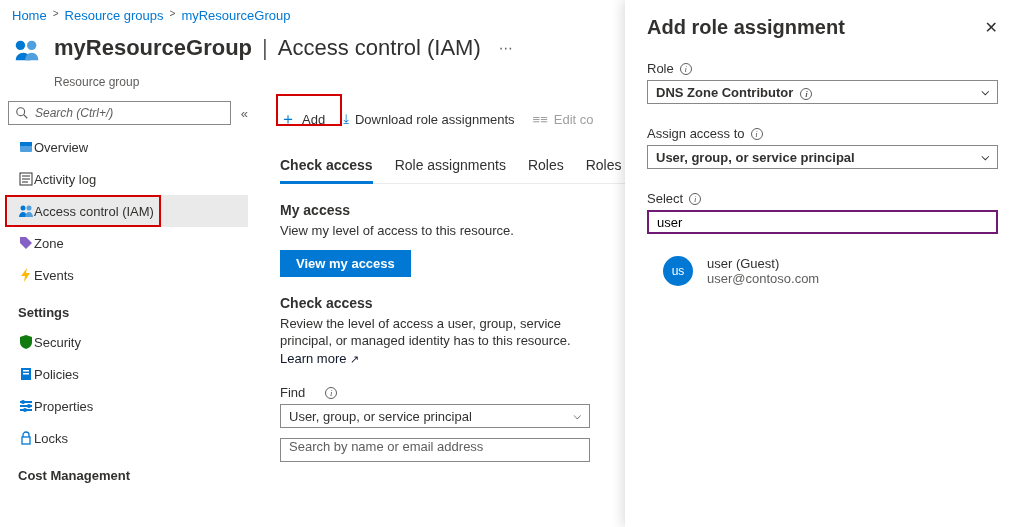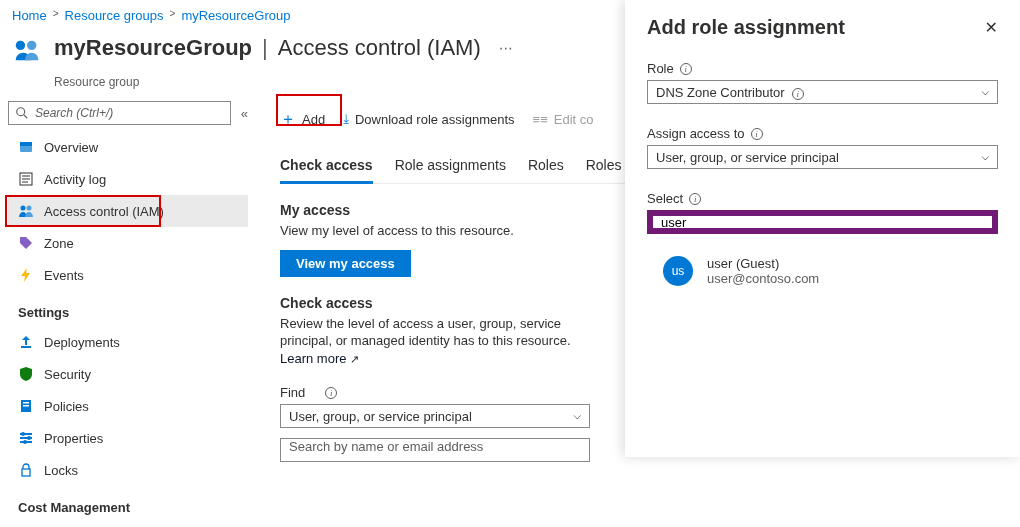--- a/index.html
+++ b/index.html
@@ -14,21 +14,21 @@
   .title-sep { color: #605e5c; font-size: 22px; font-weight: 300; padding: 0 2px;}
   .title2 { font-size: 22px; font-weight: 400; }
   .more { color: #605e5c; padding-left: 10px; font-size: 14px; }
   .subtitle { font-size: 12px; color: #605e5c; margin-top: 14px; }
   .body-row { display: flex; }
   .sidebar { width: 256px; padding: 4px 8px 8px 8px; }
   .search-row { display: flex; align-items: center; gap: 10px; margin-bottom: 6px; }
   .search-box { flex: 1; display: flex; align-items: center; border: 1px solid #8a8886; height: 24px; padding: 0 6px; color: #605e5c; font-size: 12px; font-style: italic; gap: 6px; }
   .search-box svg { width: 14px; height: 14px; }
   .collapse { color: #605e5c; cursor: pointer; }
-  .nav-item { display: flex; align-items: center; gap: 10px; height: 32px; padding: 0 10px; cursor: pointer; font-size: 13px; }
+  .nav-item { display: flex; align-items: center; height: 32px; padding: 0 10px; cursor: pointer; font-size: 13px; }
   .nav-item.selected { background: #eaeaea; }
   .nav-item .ic { width: 16px; height: 16px; display: flex; align-items: center; justify-content: center; }
   .nav-section { font-size: 13px; font-weight: 600; padding: 14px 10px 6px 10px; }
   .hl-red { position: absolute; border: 2px solid #d40000; pointer-events: none; }
   .main { flex: 1; padding: 4px 0 0 24px; position: relative; overflow: hidden; }
   .toolbar { display: flex; align-items: center; gap: 18px; height: 36px; font-size: 13px; color: #323130; }
   .tb-btn { display: inline-flex; align-items: center; gap: 6px; cursor: pointer; }
   .tb-btn .plus { color: #0078d4; font-size: 16px; font-weight: 400; }
   .tb-btn.disabled { color: #a19f9d; }
   .tabs { display: flex; gap: 22px; border-bottom: 1px solid #edebe9; margin-top: 14px; font-size: 14px; }
@@ -38,27 +38,27 @@
   .section-p { font-size: 13px; color: #323130; margin-top: 4px; max-width: 310px; line-height: 1.35; }
   .btn-primary { display: inline-block; background: #0078d4; color: #fff; font-size: 13px; font-weight: 600; padding: 6px 16px; margin-top: 10px; cursor: pointer; border: none; }
   .learn { color: #0f172a; }
   .ext-ic { font-size: 11px; }
   .field-label { font-size: 13px; margin-top: 18px; display: inline-flex; align-items: center; gap: 20px; }
   .info-ic { width: 12px; height: 12px; border: 1px solid #605e5c; border-radius: 50%; display: inline-flex; align-items: center; justify-content: center; font-size: 9px; color: #605e5c; font-style: italic; font-family: serif;}
   .select-box { display: flex; align-items: center; justify-content: space-between; border: 1px solid #8a8886; height: 24px; padding: 0 8px; font-size: 13px; margin-top: 4px; width: 310px; cursor: pointer; }
   .chev { font-size: 10px; color: #323130; }
   .text-box { border: 1px solid #8a8886; height: 24px; padding: 0 8px; font-size: 13px; margin-top: 10px; width: 310px; color: #605e5c; }
   
-  .panel { position: absolute; top: 0; right: 0; width: 395px; height: 457px; background: #fff; box-shadow: -2px 0 12px rgba(0,0,0,0.15); padding: 16px 22px; }
+  .panel { position: absolute; top: 0; right: 0; width: 395px; height: 527px; background: #fff; box-shadow: -2px 0 12px rgba(0,0,0,0.15); padding: 16px 22px; }
   .panel-head { display: flex; align-items: center; justify-content: space-between; }
   .panel-title { font-size: 20px; font-weight: 600; }
   .close-x { font-size: 16px; color: #323130; cursor: pointer; }
   .p-label { font-size: 13px; margin-top: 22px; display: inline-flex; align-items: center; gap: 6px; }
-  .p-select { display: flex; align-items: center; justify-content: space-between; border: 1px solid #8a8886; height: 24px; padding: 0 8px; font-size: 13px; margin-top: 4px; width: 100%; cursor: pointer; }
-  .p-input { border: 6px solid #701a75; height: 24px; padding: 0 8px; font-size: 13px; margin-top: 4px; width: 100%; }
+  .p-select { display: flex; align-items: center; justify-content: space-between; border: 1px solid #8a8886; height: 24px; padding: 0 8px; font-size: 13px; margin-top: 4px; width: 100%; cursor: pointer; font-weight: bold; }
+  .p-input { border: 2px solid #701a75; height: 24px; padding: 0 8px; font-size: 13px; margin-top: 4px; width: 100%; }
   .result { display: flex; align-items: center; gap: 14px; margin-top: 22px; padding-left: 16px; cursor: pointer; }
   .avatar { width: 30px; height: 30px; border-radius: 50%; background: #0078d4; color: #fff; font-size: 12px; display: flex; align-items: center; justify-content: center; font-weight: 400; }
   .r-name { font-size: 13px; }
   .r-email { font-size: 13px; color: #605e5c; }
 </style>
 </head>
 <body>
 
 <div class="breadcrumb">
   <a>Home</a>
@@ -147,29 +147,20 @@
             <path d="M9 1L3 9h4l-1 6 6-9H8z" fill="#ffb900"></path>
           </svg>
         </span>
       <span>Events</span>
     </div>
 
     <div class="nav-section">Settings</div>
     <div class="nav-item">
       <span class="ic">
           <svg viewBox="0 0 16 16">
-            <path d="M8 2l4 4H9v5H7V6H4z" fill="#0078d4"></path>
-            <rect x="3" y="12" width="10" height="2" fill="#0078d4"></rect>
-          </svg>
-        </span>
-      <span>Deployments</span>
-    </div>
-    <div class="nav-item">
-      <span class="ic">
-          <svg viewBox="0 0 16 16">
             <path d="M8 1l6 2v5c0 4-3 6-6 7-3-1-6-3-6-7V3z" fill="#107c10"></path>
           </svg>
         </span>
       <span>Security</span>
     </div>
     <div class="nav-item">
       <span class="ic">
           <svg viewBox="0 0 16 16">
             <rect x="3" y="2" width="10" height="12" fill="#0078d4"></rect>
             <rect x="5" y="4" width="6" height="1.5" fill="#fff"></rect>

